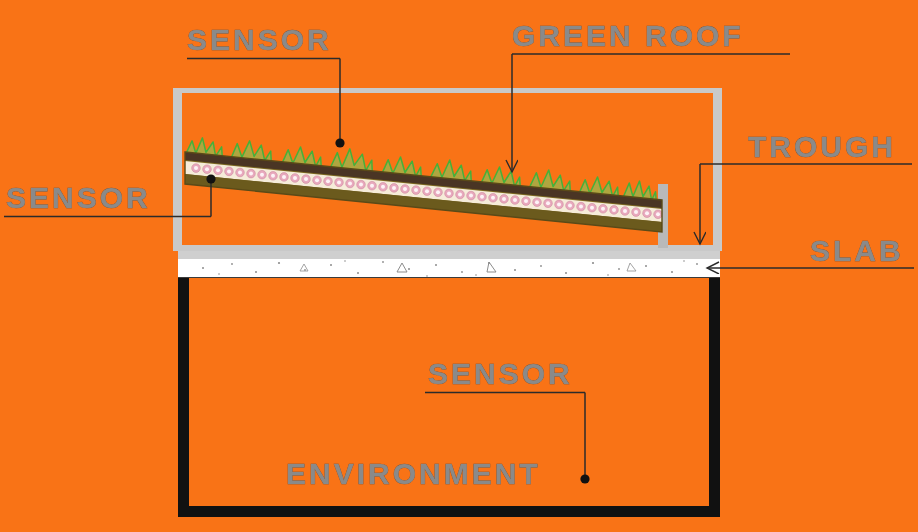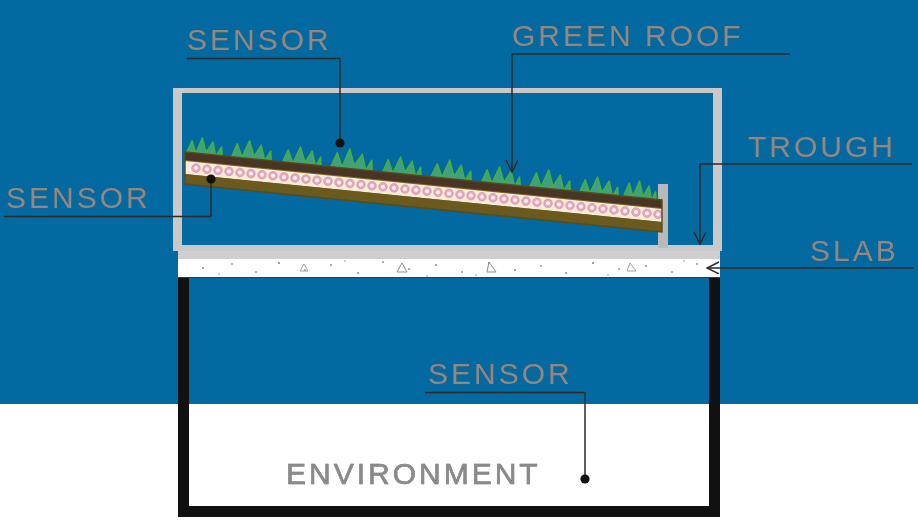--- a/index.html
+++ b/index.html
@@ -1,18 +1,18 @@
 <!DOCTYPE html>
 <html><head>
 <meta charset="utf-8">
 <style>
   html,body{margin:0;padding:0;background:#ffffff;}
   body{width:918px;height:532px;overflow:hidden;
        font-family:"Liberation Sans",sans-serif;}
-  #stage{position:relative;width:918px;height:404px;background:#0369a1;}
+  #stage{position:relative;width:918px;height:532px;background:#f97316;font-weight:bold;}
   #stage svg{position:absolute;left:0;top:0;}
   .cadtxt{
     font-family:"Liberation Sans",sans-serif;
     font-size:30px;
     letter-spacing:3px;
     fill:#8a8a8a;
     stroke:#555;
     stroke-width:.5px;
     paint-order:stroke fill;
     dominant-baseline:alphabetic;

